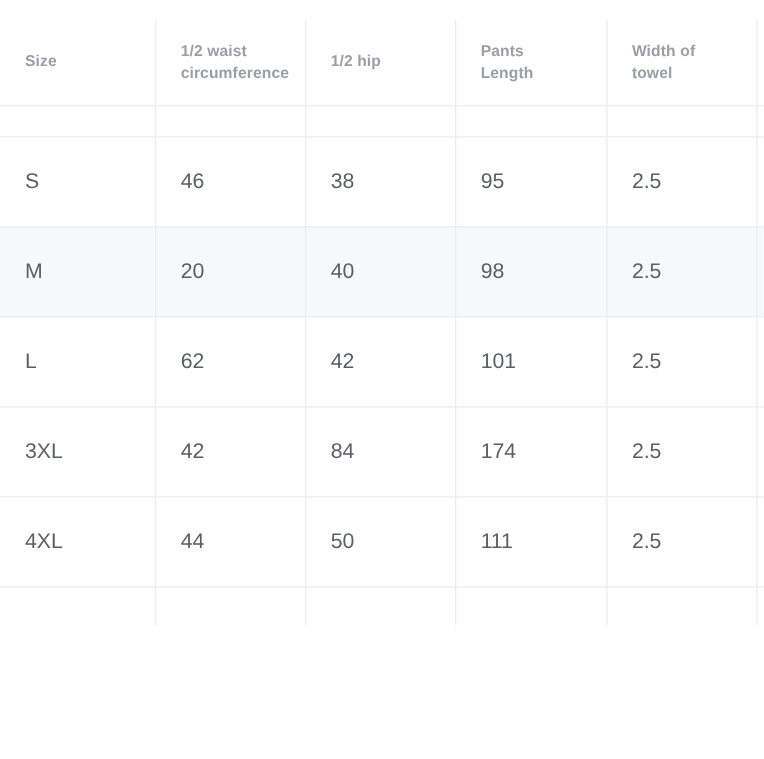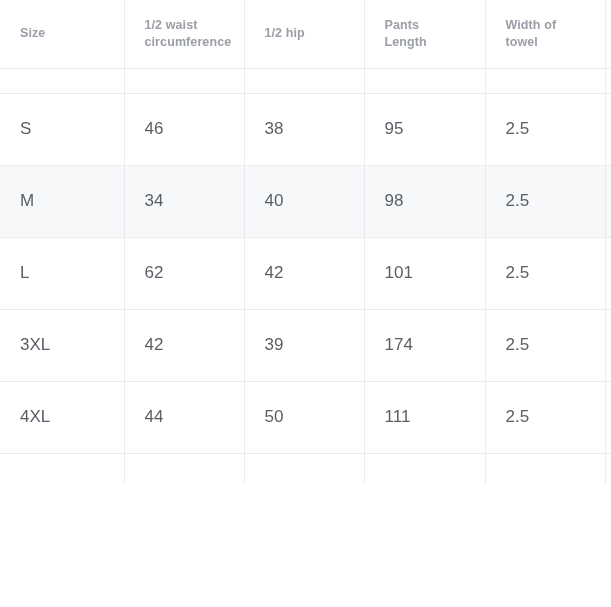--- a/index.html
+++ b/index.html
@@ -16,20 +16,21 @@
     font-family: "Liberation Sans", "DejaVu Sans", sans-serif;
     -webkit-font-smoothing: antialiased;
   }
 
   #size-chart-viewport {
     position: relative;
     width: 611px;
     height: 484px;
     overflow: hidden;
     background: #0f766e;
+    margin-top: 16px;
   }
 
   table.size-chart {
     border-collapse: collapse;
     table-layout: fixed;
     width: 611px;
     background: #ffffff;
   }
 
   table.size-chart col.c0 { width: 124px; }
@@ -165,42 +166,42 @@
         <td>S</td>
         <td>46</td>
         <td>38</td>
         <td>95</td>
         <td>2.5</td>
         <td></td>
       </tr>
 
       <tr class="data-row striped">
         <td>M</td>
-        <td>34</td>
+        <td>20</td>
         <td>40</td>
         <td>98</td>
         <td>2.5</td>
         <td></td>
       </tr>
 
       <tr class="data-row">
         <td>L</td>
         <td>62</td>
         <td>42</td>
         <td>101</td>
         <td>2.5</td>
         <td></td>
       </tr>
 
 
 
       <tr class="data-row">
         <td>3XL</td>
         <td>42</td>
-        <td>39</td>
+        <td>84</td>
         <td>174</td>
         <td>2.5</td>
         <td></td>
       </tr>
 
       <tr class="data-row">
         <td>4XL</td>
         <td>44</td>
         <td>50</td>
         <td>111</td>

